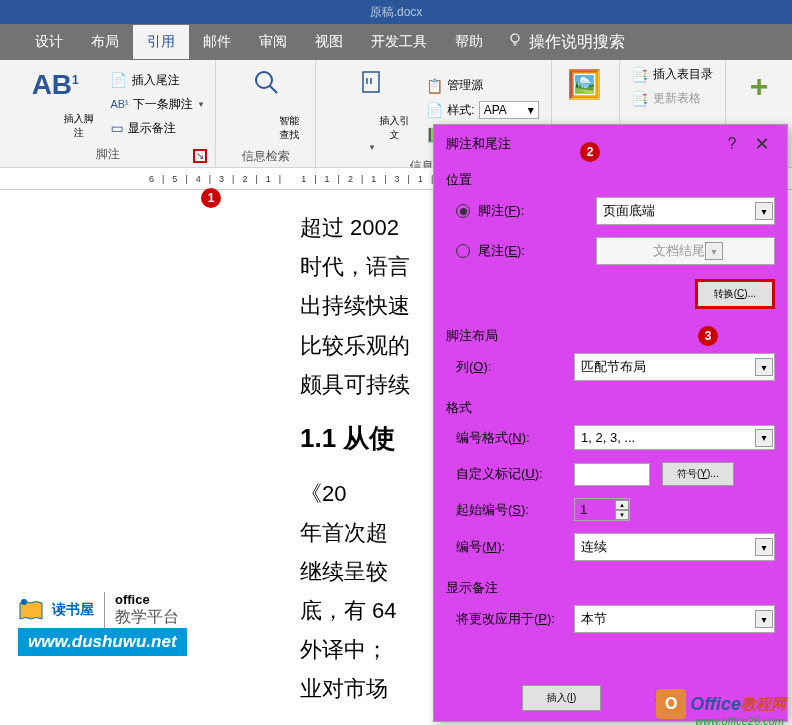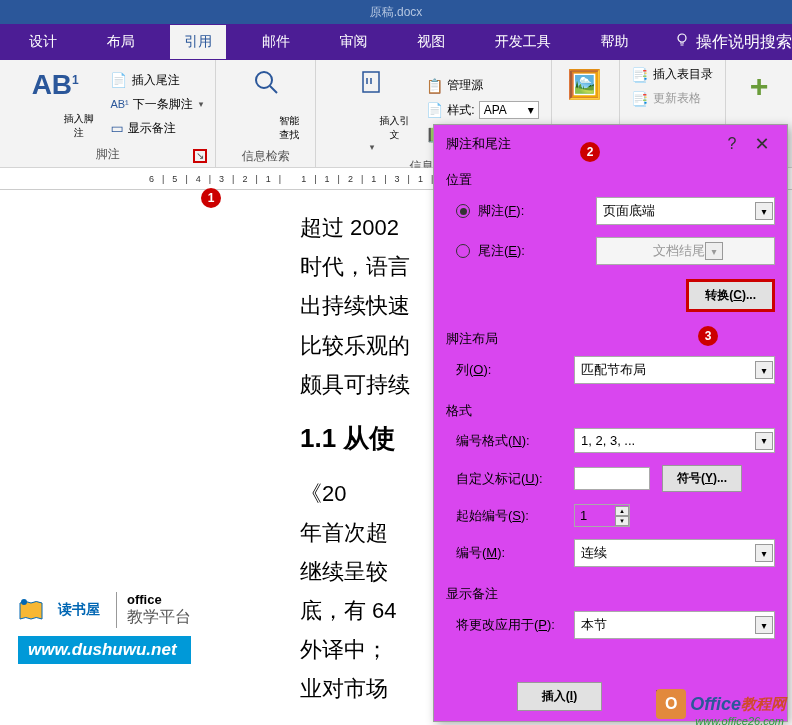--- a/index.html
+++ b/index.html
@@ -1,21 +1,21 @@
 <!DOCTYPE html>
 <html><head>
   <meta charset="utf-8">
   <style>
     * { margin: 0; padding: 0; box-sizing: border-box; font-family: "Microsoft YaHei", sans-serif; }
     body { width: 792px; height: 725px; overflow: hidden; background: #fff; position: relative; }
     
     .titlebar { background: #2b579a; color: #fff; height: 24px; text-align: center; font-size: 12px; line-height: 24px; }
     .titlebar-text { color: #b3c5e0; }
     
-    .tabs { background: #4c1d95; height: 36px; display: flex; align-items: center; padding-left: 15px; justify-content: space-between; }
+    .tabs { background: #737373; height: 36px; display: flex; align-items: center; padding-left: 21px; }
     .tab { color: #fff; padding: 8px 14px; font-size: 14px; cursor: pointer; }
     .tab.active { background: #f3f3f3; color: #2b579a; }
     .tell-me { display: flex; align-items: center; margin-left: 10px; color: #fff; }
     .tell-me-icon { display: inline-block; margin-right: 6px; }
     
     .ribbon { background: #f3f3f3; height: 108px; display: flex; border-bottom: 1px solid #d4d4d4; }
     .ribbon-group { border-right: 1px solid #d4d4d4; padding: 4px 8px 2px; display: flex; flex-direction: column; justify-content: space-between; }
     .ribbon-group-content { display: flex; gap: 4px; flex: 1; }
     .ribbon-group-label { text-align: center; font-size: 12px; color: #555; padding: 2px 0; position: relative; }
     .dialog-launcher { position: absolute; right: 0; bottom: 2px; width: 14px; height: 14px; border: 2px solid #c00; font-size: 10px; text-align: center; line-height: 10px; }
@@ -51,39 +51,39 @@
     
     .dialog-body { padding: 4px 12px; }
     .section-header { font-size: 13px; padding: 6px 0 8px 0; }
     .row { display: flex; align-items: center; margin-bottom: 12px; padding-left: 10px; }
     .row .label { width: 118px; }
     .radio { width: 14px; height: 14px; border: 1px solid #333; border-radius: 50%; margin-right: 8px; display: inline-flex; align-items: center; justify-content: center; }
     .radio.checked::after { content: ''; width: 7px; height: 7px; background: #333; border-radius: 50%; }
     .select { flex: 1; border: 1px solid #aaa; padding: 4px 6px; display: flex; justify-content: space-between; align-items: center; background: #fff; }
     .select.disabled { color: #999; background: #f5f5f5; justify-content: center; }
     .select .arrow-box { width: 18px; height: 18px; border: 1px solid #999; background: #eee; display: flex; align-items: center; justify-content: center; font-size: 10px; margin: -3px -5px -3px 0; }
-    .btn { border: 1px solid #999; background: #e1e1e1; padding: 4px 14px; cursor: pointer; font-size: 12px; font-weight: bold; }
+    .btn { border: 1px solid #999; background: #e1e1e1; padding: 4px 14px; cursor: pointer; font-size: 10px; }
     .btn-convert { border: 3px solid #c00; padding: 5px 16px; }
     .btn-row-right { display: flex; justify-content: flex-end; padding: 2px 0 12px 0; }
     .input-small { width: 76px; border: 1px solid #aaa; padding: 3px 5px; }
     .spinner { width: 56px; border: 1px solid #aaa; padding: 3px 5px; display: flex; justify-content: space-between; align-items: center; }
     .spinner-btns { display: flex; flex-direction: column; margin: -3px -5px -3px 4px; }
     .spinner-btns span { border: 1px solid #999; background: #eee; width: 14px; height: 10px; font-size: 7px; text-align: center; line-height: 8px; }
     
     .dialog-footer { position: absolute; bottom: 10px; left: 0; right: 0; display: flex; justify-content: center; gap: 30px; padding: 0 14px; }
     .dialog-footer .btn { padding: 5px 24px; }
     
     .watermark-logo { position: absolute; left: 18px; top: 592px; }
-    .wm-top { display: flex; align-items: center; gap: 16px; }
+    .wm-top { display: flex; align-items: center; gap: 10px; }
     .wm-book { font-size: 14px; color: #0066b3; font-weight: bold; }
     .wm-book-icon { display: inline-block; width: 24px; height: 22px; position: relative; }
     .wm-office { font-size: 13px; border-left: 1px solid #999; padding-left: 10px; }
     .wm-office-top { font-weight: bold; }
     .wm-office-sub { font-size: 16px; color: #555; }
-    .wm-url-box { background: #0099d8; color: #fff; padding: 4px 10px; margin-top: 8px; font-size: 17px; font-weight: bold; font-style: italic; }
+    .wm-url-box { background: #0099d8; color: #fff; padding: 4px 10px; font-size: 17px; font-weight: bold; font-style: italic; }
     
     .watermark-office26 { position: absolute; right: 6px; bottom: 6px; display: flex; align-items: center; font-weight: bold; font-style: italic; }
     .o26-icon { width: 30px; height: 30px; background: #e2893d; color: #fff; display: flex; align-items: center; justify-content: center; font-size: 16px; border-radius: 4px; font-style: normal; margin-right: 4px; }
     .o26-text1 { color: #2b579a; font-size: 18px; }
     .o26-text2 { color: #d04a2b; font-size: 15px; }
     .o26-url { position: absolute; right: 8px; bottom: -2px; font-size: 11px; color: #2b9a3e; font-style: italic; }
     
     .underline-hotkey { text-decoration: underline; }
   </style>
 </head>

